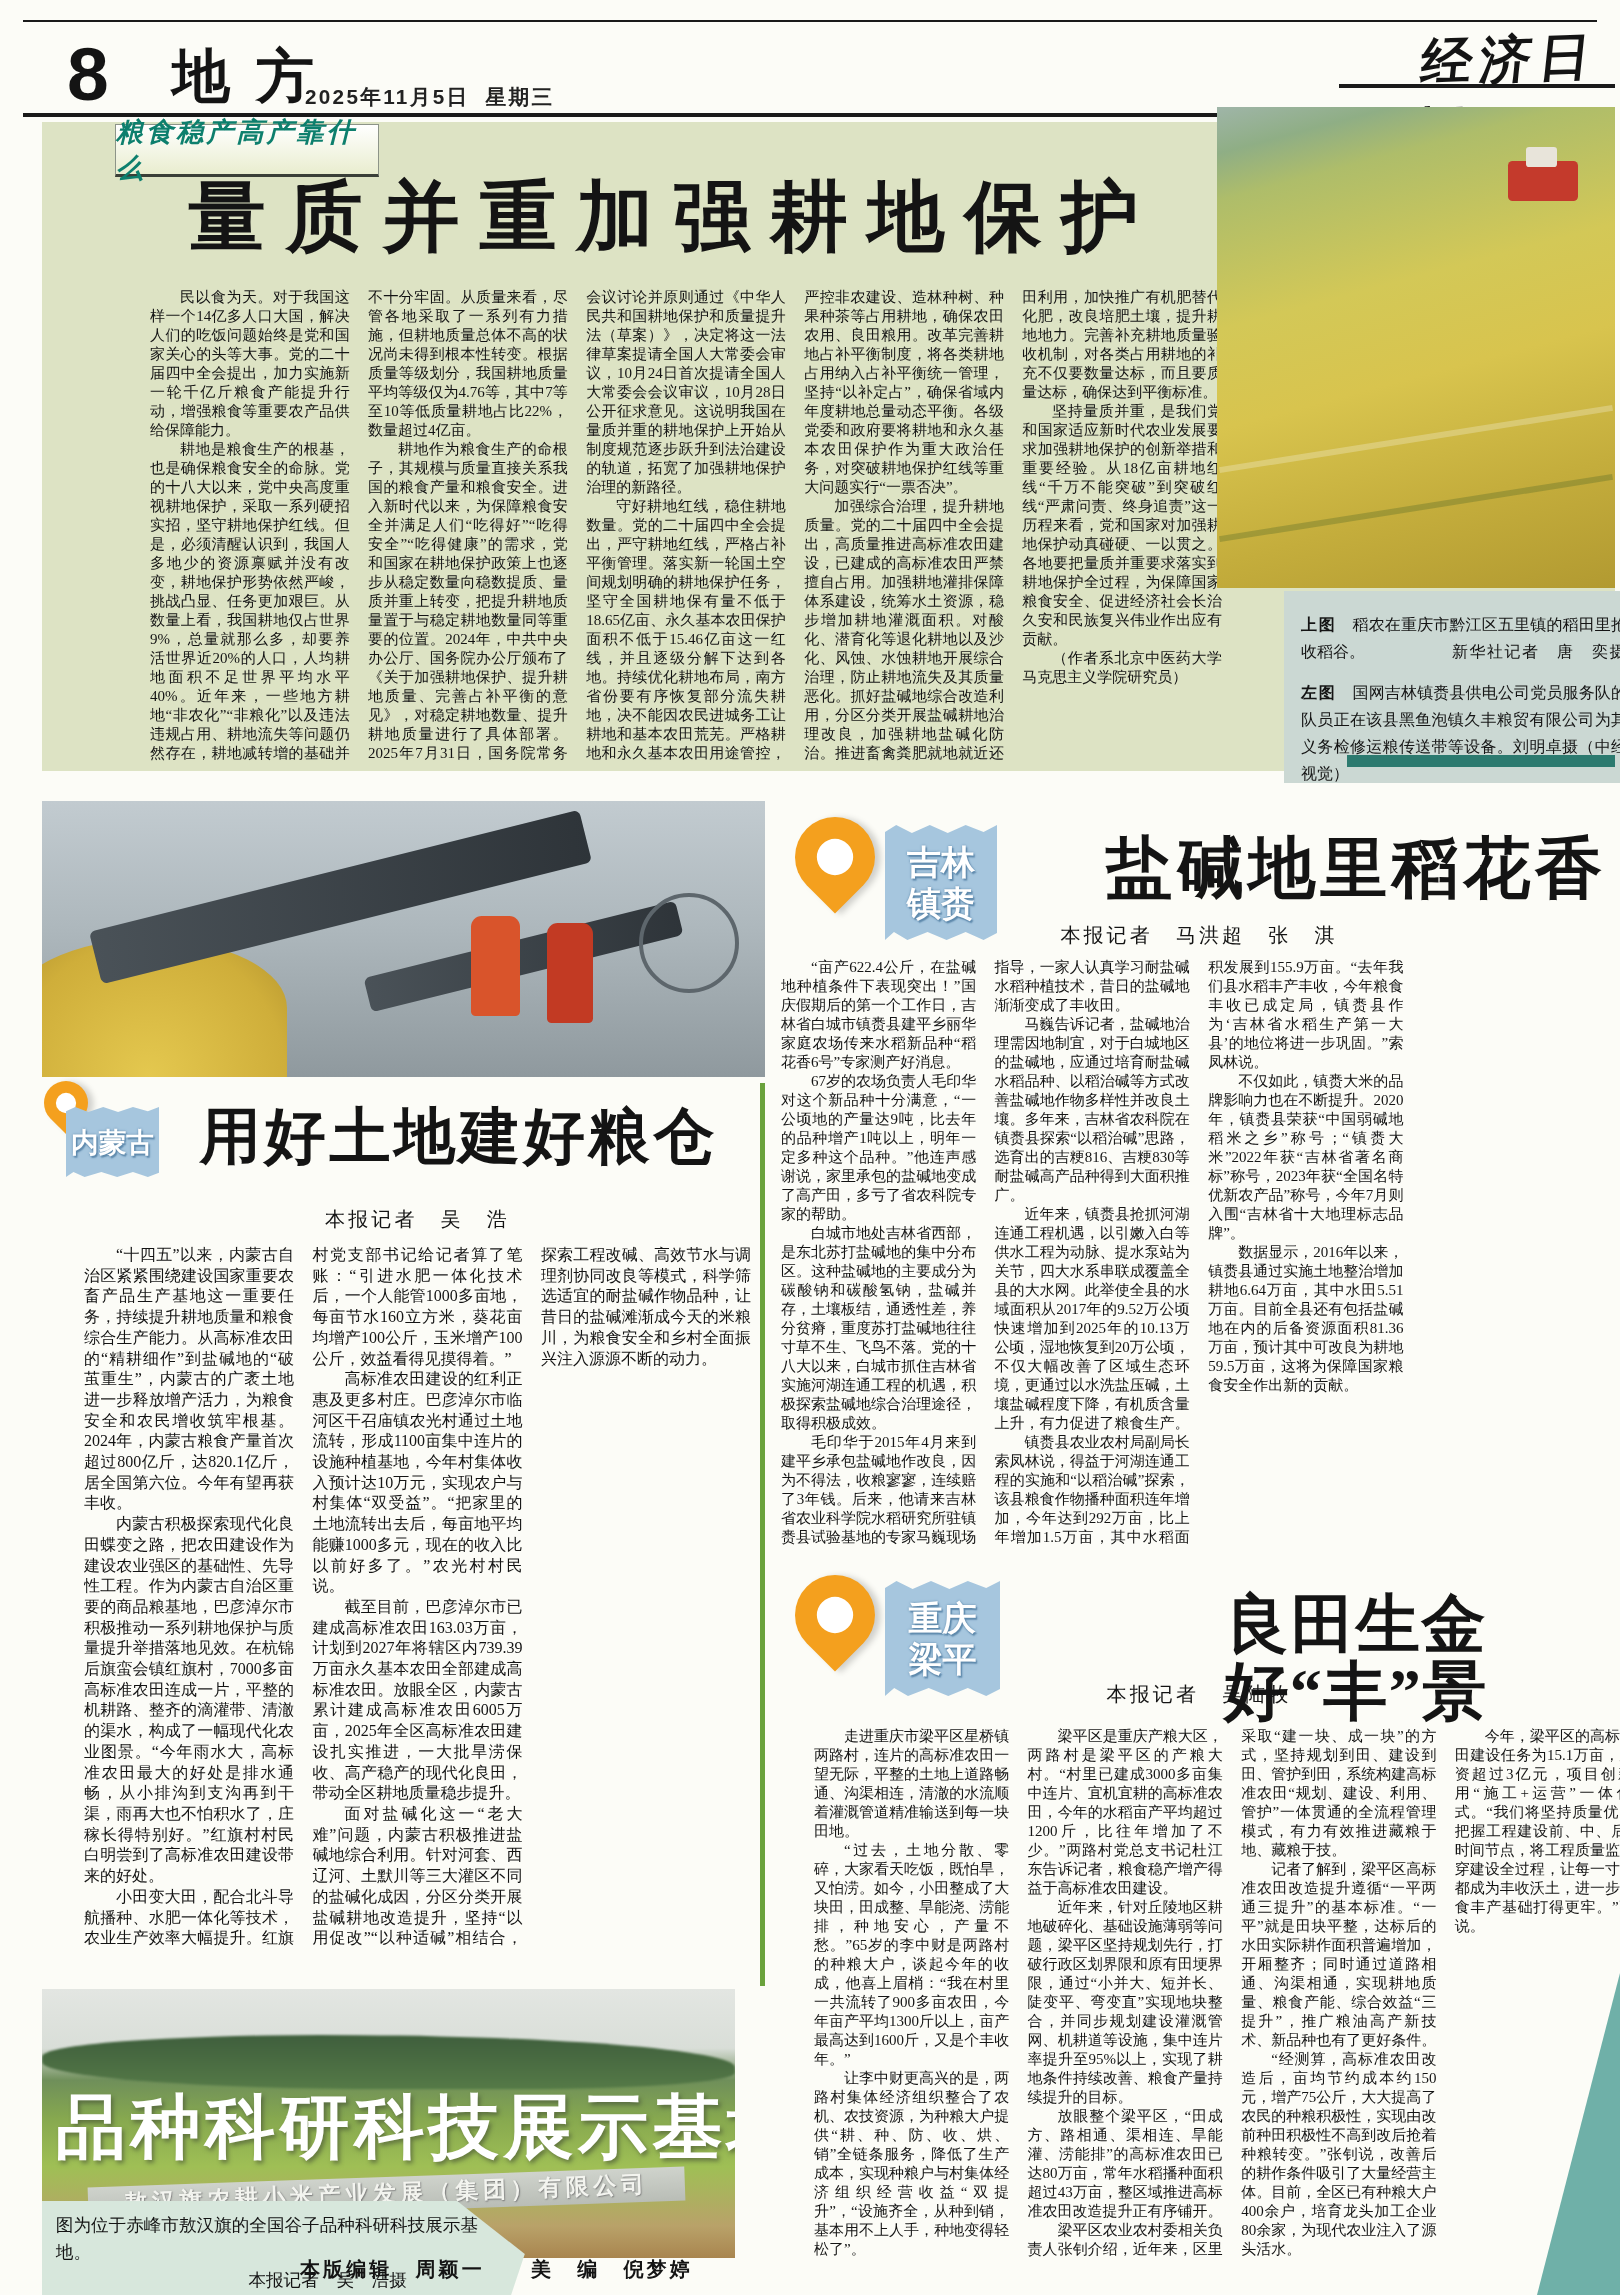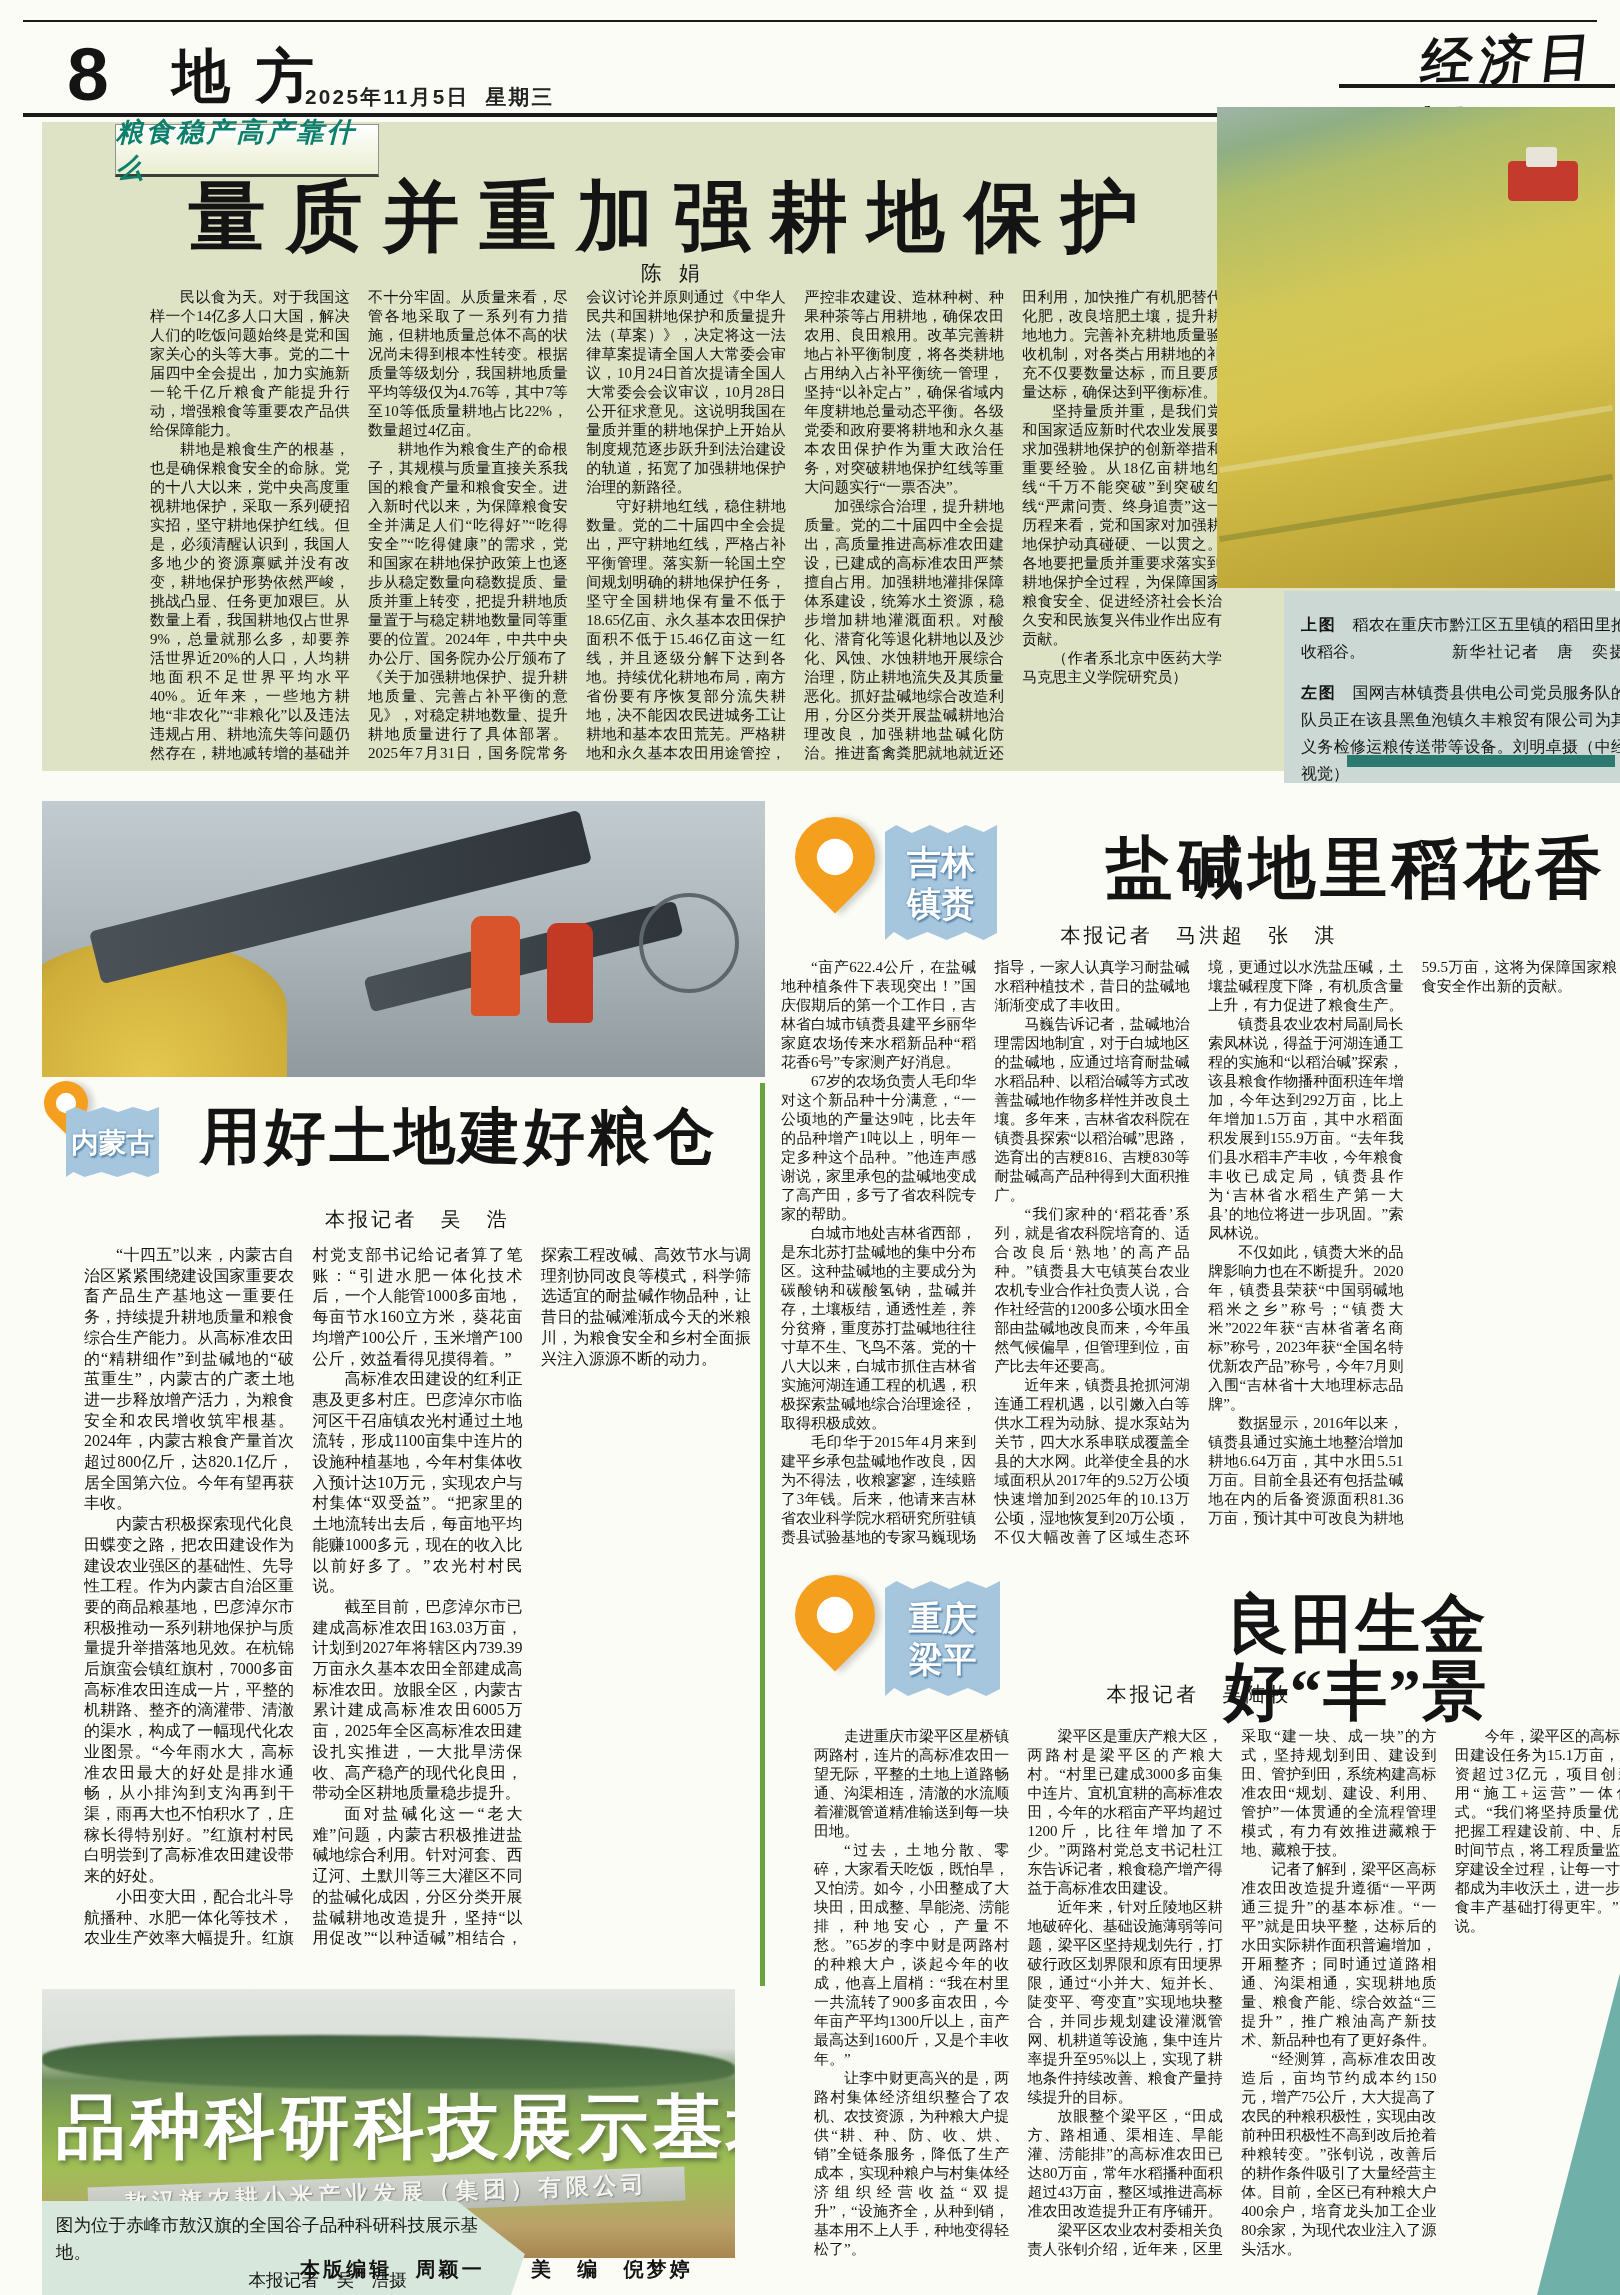--- a/index.html
+++ b/index.html
@@ -72,21 +72,20 @@
   </div>
   <div class="abs masthead" style="left:1418px;top:24.5px;">经济日报</div>
   <div class="abs rule" style="left:23px;top:113px;width:1317px;height:3.8px;"></div>
   <div class="abs rule" style="left:1339px;top:84px;width:276px;height:3.8px;"></div>
 
   <div class="abs lead-bg" style="left:42px;top:122px;width:1573px;height:649px;"></div>
 
   <div class="abs tagbox" style="left:115px;top:124px;width:262px;height:49px;">粮食稳产高产靠什么</div>
 
   <div class="abs lead-title" style="left:130px;top:178px;width:1087px;">量质并重加强耕地保护</div>
-  <div class="abs author" style="left:130px;top:259px;width:1087px;">陈  娟</div>
 
   <div class="abs art-body lead-body" style="left:150px;top:288px;width:1072px;height:481px;">
       <p>民以食为天。对于我国这样一个14亿多人口大国，解决人们的吃饭问题始终是党和国家关心的头等大事。党的二十届四中全会提出，加力实施新一轮千亿斤粮食产能提升行动，增强粮食等重要农产品供给保障能力。</p>
       <p>耕地是粮食生产的根基，也是确保粮食安全的命脉。党的十八大以来，党中央高度重视耕地保护，采取一系列硬招实招，坚守耕地保护红线。但是，必须清醒认识到，我国人多地少的资源禀赋并没有改变，耕地保护形势依然严峻，挑战凸显、任务更加艰巨。从数量上看，我国耕地仅占世界9%，总量就那么多，却要养活世界近20%的人口，人均耕地面积不足世界平均水平40%。近年来，一些地方耕地“非农化”“非粮化”以及违法违规占用、耕地流失等问题仍然存在，耕地减转增的基础并不十分牢固。从质量来看，尽管各地采取了一系列有力措施，但耕地质量总体不高的状况尚未得到根本性转变。根据质量等级划分，我国耕地质量平均等级仅为4.76等，其中7等至10等低质量耕地占比22%，数量超过4亿亩。</p>
       <p>耕地作为粮食生产的命根子，其规模与质量直接关系我国的粮食产量和粮食安全。进入新时代以来，为保障粮食安全并满足人们“吃得好”“吃得安全”“吃得健康”的需求，党和国家在耕地保护政策上也逐步从稳定数量向稳数提质、量质并重上转变，把提升耕地质量置于与稳定耕地数量同等重要的位置。2024年，中共中央办公厅、国务院办公厅颁布了《关于加强耕地保护、提升耕地质量、完善占补平衡的意见》，对稳定耕地数量、提升耕地质量进行了具体部署。2025年7月31日，国务院常务会议讨论并原则通过《中华人民共和国耕地保护和质量提升法（草案）》，决定将这一法律草案提请全国人大常委会审议，10月24日首次提请全国人大常委会会议审议，10月28日公开征求意见。这说明我国在量质并重的耕地保护上开始从制度规范逐步跃升到法治建设的轨道，拓宽了加强耕地保护治理的新路径。</p>
       <p>守好耕地红线，稳住耕地数量。党的二十届四中全会提出，严守耕地红线，严格占补平衡管理。落实新一轮国土空间规划明确的耕地保护任务，坚守全国耕地保有量不低于18.65亿亩、永久基本农田保护面积不低于15.46亿亩这一红线，并且逐级分解下达到各地。持续优化耕地布局，南方省份要有序恢复部分流失耕地，决不能因农民进城务工让耕地和基本农田荒芜。严格耕地和永久基本农田用途管控，严控非农建设、造林种树、种果种茶等占用耕地，确保农田农用、良田粮用。改革完善耕地占补平衡制度，将各类耕地占用纳入占补平衡统一管理，坚持“以补定占”，确保省域内年度耕地总量动态平衡。各级党委和政府要将耕地和永久基本农田保护作为重大政治任务，对突破耕地保护红线等重大问题实行“一票否决”。</p>
       <p>加强综合治理，提升耕地质量。党的二十届四中全会提出，高质量推进高标准农田建设，已建成的高标准农田严禁擅自占用。加强耕地灌排保障体系建设，统筹水土资源，稳步增加耕地灌溉面积。对酸化、潜育化等退化耕地以及沙化、风蚀、水蚀耕地开展综合治理，防止耕地流失及其质量恶化。抓好盐碱地综合改造利用，分区分类开展盐碱耕地治理改良，加强耕地盐碱化防治。推进畜禽粪肥就地就近还田利用，加快推广有机肥替代化肥，改良培肥土壤，提升耕地地力。完善补充耕地质量验收机制，对各类占用耕地的补充不仅要数量达标，而且要质量达标，确保达到平衡标准。</p>
       <p>坚持量质并重，是我们党和国家适应新时代农业发展要求加强耕地保护的创新举措和重要经验。从18亿亩耕地红线“千万不能突破”到突破红线“严肃问责、终身追责”这一历程来看，党和国家对加强耕地保护动真碰硬、一以贯之。各地要把量质并重要求落实到耕地保护全过程，为保障国家粮食安全、促进经济社会长治久安和民族复兴伟业作出应有贡献。</p>
       <p>（作者系北京中医药大学马克思主义学院研究员）</p>
     </div>
@@ -150,21 +149,20 @@
     <span>镇赉</span>
   </div>
   <div class="abs art-title" style="left:1095px;top:833px;width:522px;font-size:67px;letter-spacing:4.6px;">盐碱地里稻花香</div>
   <div class="abs byline" style="left:781px;top:922px;width:836px;">本报记者　马洪超　张　淇</div>
   <div class="abs art-body" style="left:781px;top:958px;width:836px;height:606px;column-count:4;column-gap:18.4px;font-size:15px;line-height:19px;">
       <p>“亩产622.4公斤，在盐碱地种植条件下表现突出！”国庆假期后的第一个工作日，吉林省白城市镇赉县建平乡丽华家庭农场传来水稻新品种“稻花香6号”专家测产好消息。</p>
       <p>67岁的农场负责人毛印华对这个新品种十分满意，“一公顷地的产量达9吨，比去年的品种增产1吨以上，明年一定多种这个品种。”他连声感谢说，家里承包的盐碱地变成了高产田，多亏了省农科院专家的帮助。</p>
       <p>白城市地处吉林省西部，是东北苏打盐碱地的集中分布区。这种盐碱地的主要成分为碳酸钠和碳酸氢钠，盐碱并存，土壤板结，通透性差，养分贫瘠，重度苏打盐碱地往往寸草不生、飞鸟不落。党的十八大以来，白城市抓住吉林省实施河湖连通工程的机遇，积极探索盐碱地综合治理途径，取得积极成效。</p>
       <p>毛印华于2015年4月来到建平乡承包盐碱地作改良，因为不得法，收粮寥寥，连续赔了3年钱。后来，他请来吉林省农业科学院水稻研究所驻镇赉县试验基地的专家马巍现场指导，一家人认真学习耐盐碱水稻种植技术，昔日的盐碱地渐渐变成了丰收田。</p>
       <p>马巍告诉记者，盐碱地治理需因地制宜，对于白城地区的盐碱地，应通过培育耐盐碱水稻品种、以稻治碱等方式改善盐碱地作物多样性并改良土壤。多年来，吉林省农科院在镇赉县探索“以稻治碱”思路，选育出的吉粳816、吉粳830等耐盐碱高产品种得到大面积推广。</p>
-      <p>“我们家种的‘稻花香’系列，就是省农科院培育的、适合改良后‘熟地’的高产品种。”镇赉县大屯镇英台农业农机专业合作社负责人说，合作社经营的1200多公顷水田全部由盐碱地改良而来，今年虽然气候偏旱，但管理到位，亩产比去年还要高。</p>
       <p>近年来，镇赉县抢抓河湖连通工程机遇，以引嫩入白等供水工程为动脉、提水泵站为关节，四大水系串联成覆盖全县的大水网。此举使全县的水域面积从2017年的9.52万公顷快速增加到2025年的10.13万公顷，湿地恢复到20万公顷，不仅大幅改善了区域生态环境，更通过以水洗盐压碱，土壤盐碱程度下降，有机质含量上升，有力促进了粮食生产。</p>
       <p>镇赉县农业农村局副局长索凤林说，得益于河湖连通工程的实施和“以稻治碱”探索，该县粮食作物播种面积连年增加，今年达到292万亩，比上年增加1.5万亩，其中水稻面积发展到155.9万亩。“去年我们县水稻丰产丰收，今年粮食丰收已成定局，镇赉县作为‘吉林省水稻生产第一大县’的地位将进一步巩固。”索凤林说。</p>
       <p>不仅如此，镇赉大米的品牌影响力也在不断提升。2020年，镇赉县荣获“中国弱碱地稻米之乡”称号；“镇赉大米”2022年获“吉林省著名商标”称号，2023年获“全国名特优新农产品”称号，今年7月则入围“吉林省十大地理标志品牌”。</p>
       <p>数据显示，2016年以来，镇赉县通过实施土地整治增加耕地6.64万亩，其中水田5.51万亩。目前全县还有包括盐碱地在内的后备资源面积81.36万亩，预计其中可改良为耕地59.5万亩，这将为保障国家粮食安全作出新的贡献。</p>
     </div>
 
   <div class="abs pin" style="left:795px;top:1575px;width:80px;height:80px;"></div>
   <div class="abs geo-badge" style="left:885px;top:1581px;width:115px;height:115px;font-size:34px;line-height:1.2;">
     <span>重庆</span>
     <span>梁平</span>

